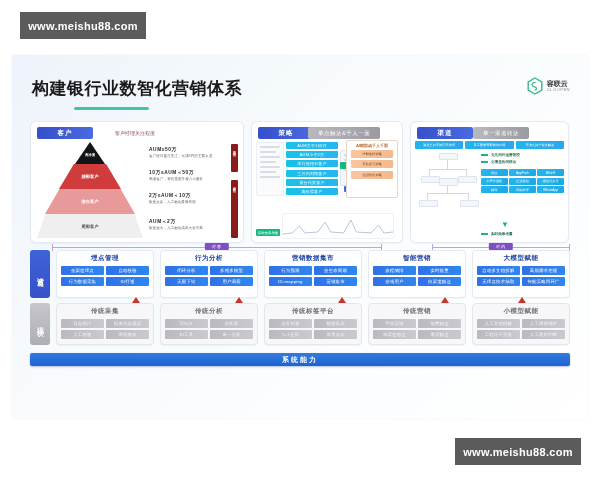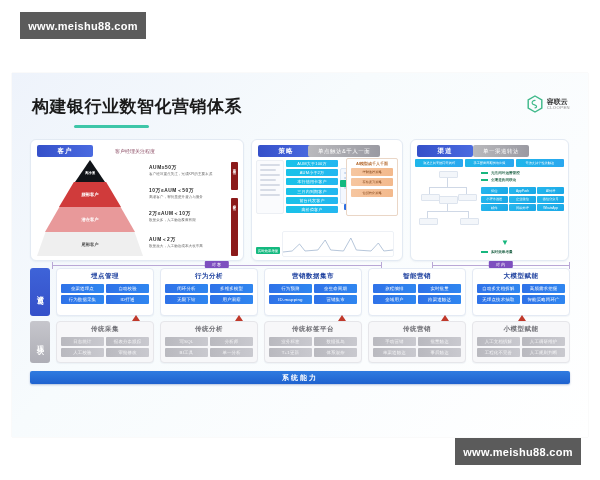--- a/index.html
+++ b/index.html
@@ -13,21 +13,21 @@
   .wm{
     position:absolute;background:#5b5b5b;color:#fff;
     display:flex;align-items:center;justify-content:center;
     font-size:11px;letter-spacing:.3px;font-weight:bold;
   }
   .wm-top{left:20px;top:12px;width:126px;height:27px;}
   .wm-bot{left:455px;top:438px;width:126px;height:27px;}
 
   
   .slide{
-    position:absolute;left:12px;top:73px;width:576px;height:364px;
+    position:absolute;left:12px;top:55px;width:576px;height:364px;
     background:linear-gradient(135deg,#eef3fb 0%,#f7fbfd 38%,#ffffff 100%);
     box-shadow:0 0 1px rgba(0,0,0,.12);
   }
   .slide-title{
     position:absolute;left:20px;top:22px;
     font-size:17px;font-weight:bold;color:#1b1b1b;letter-spacing:.5px;
   }
   .title-rule{
     position:absolute;left:62px;top:52px;width:75px;height:3px;
     background:#3ec6a8;border-radius:2px;

